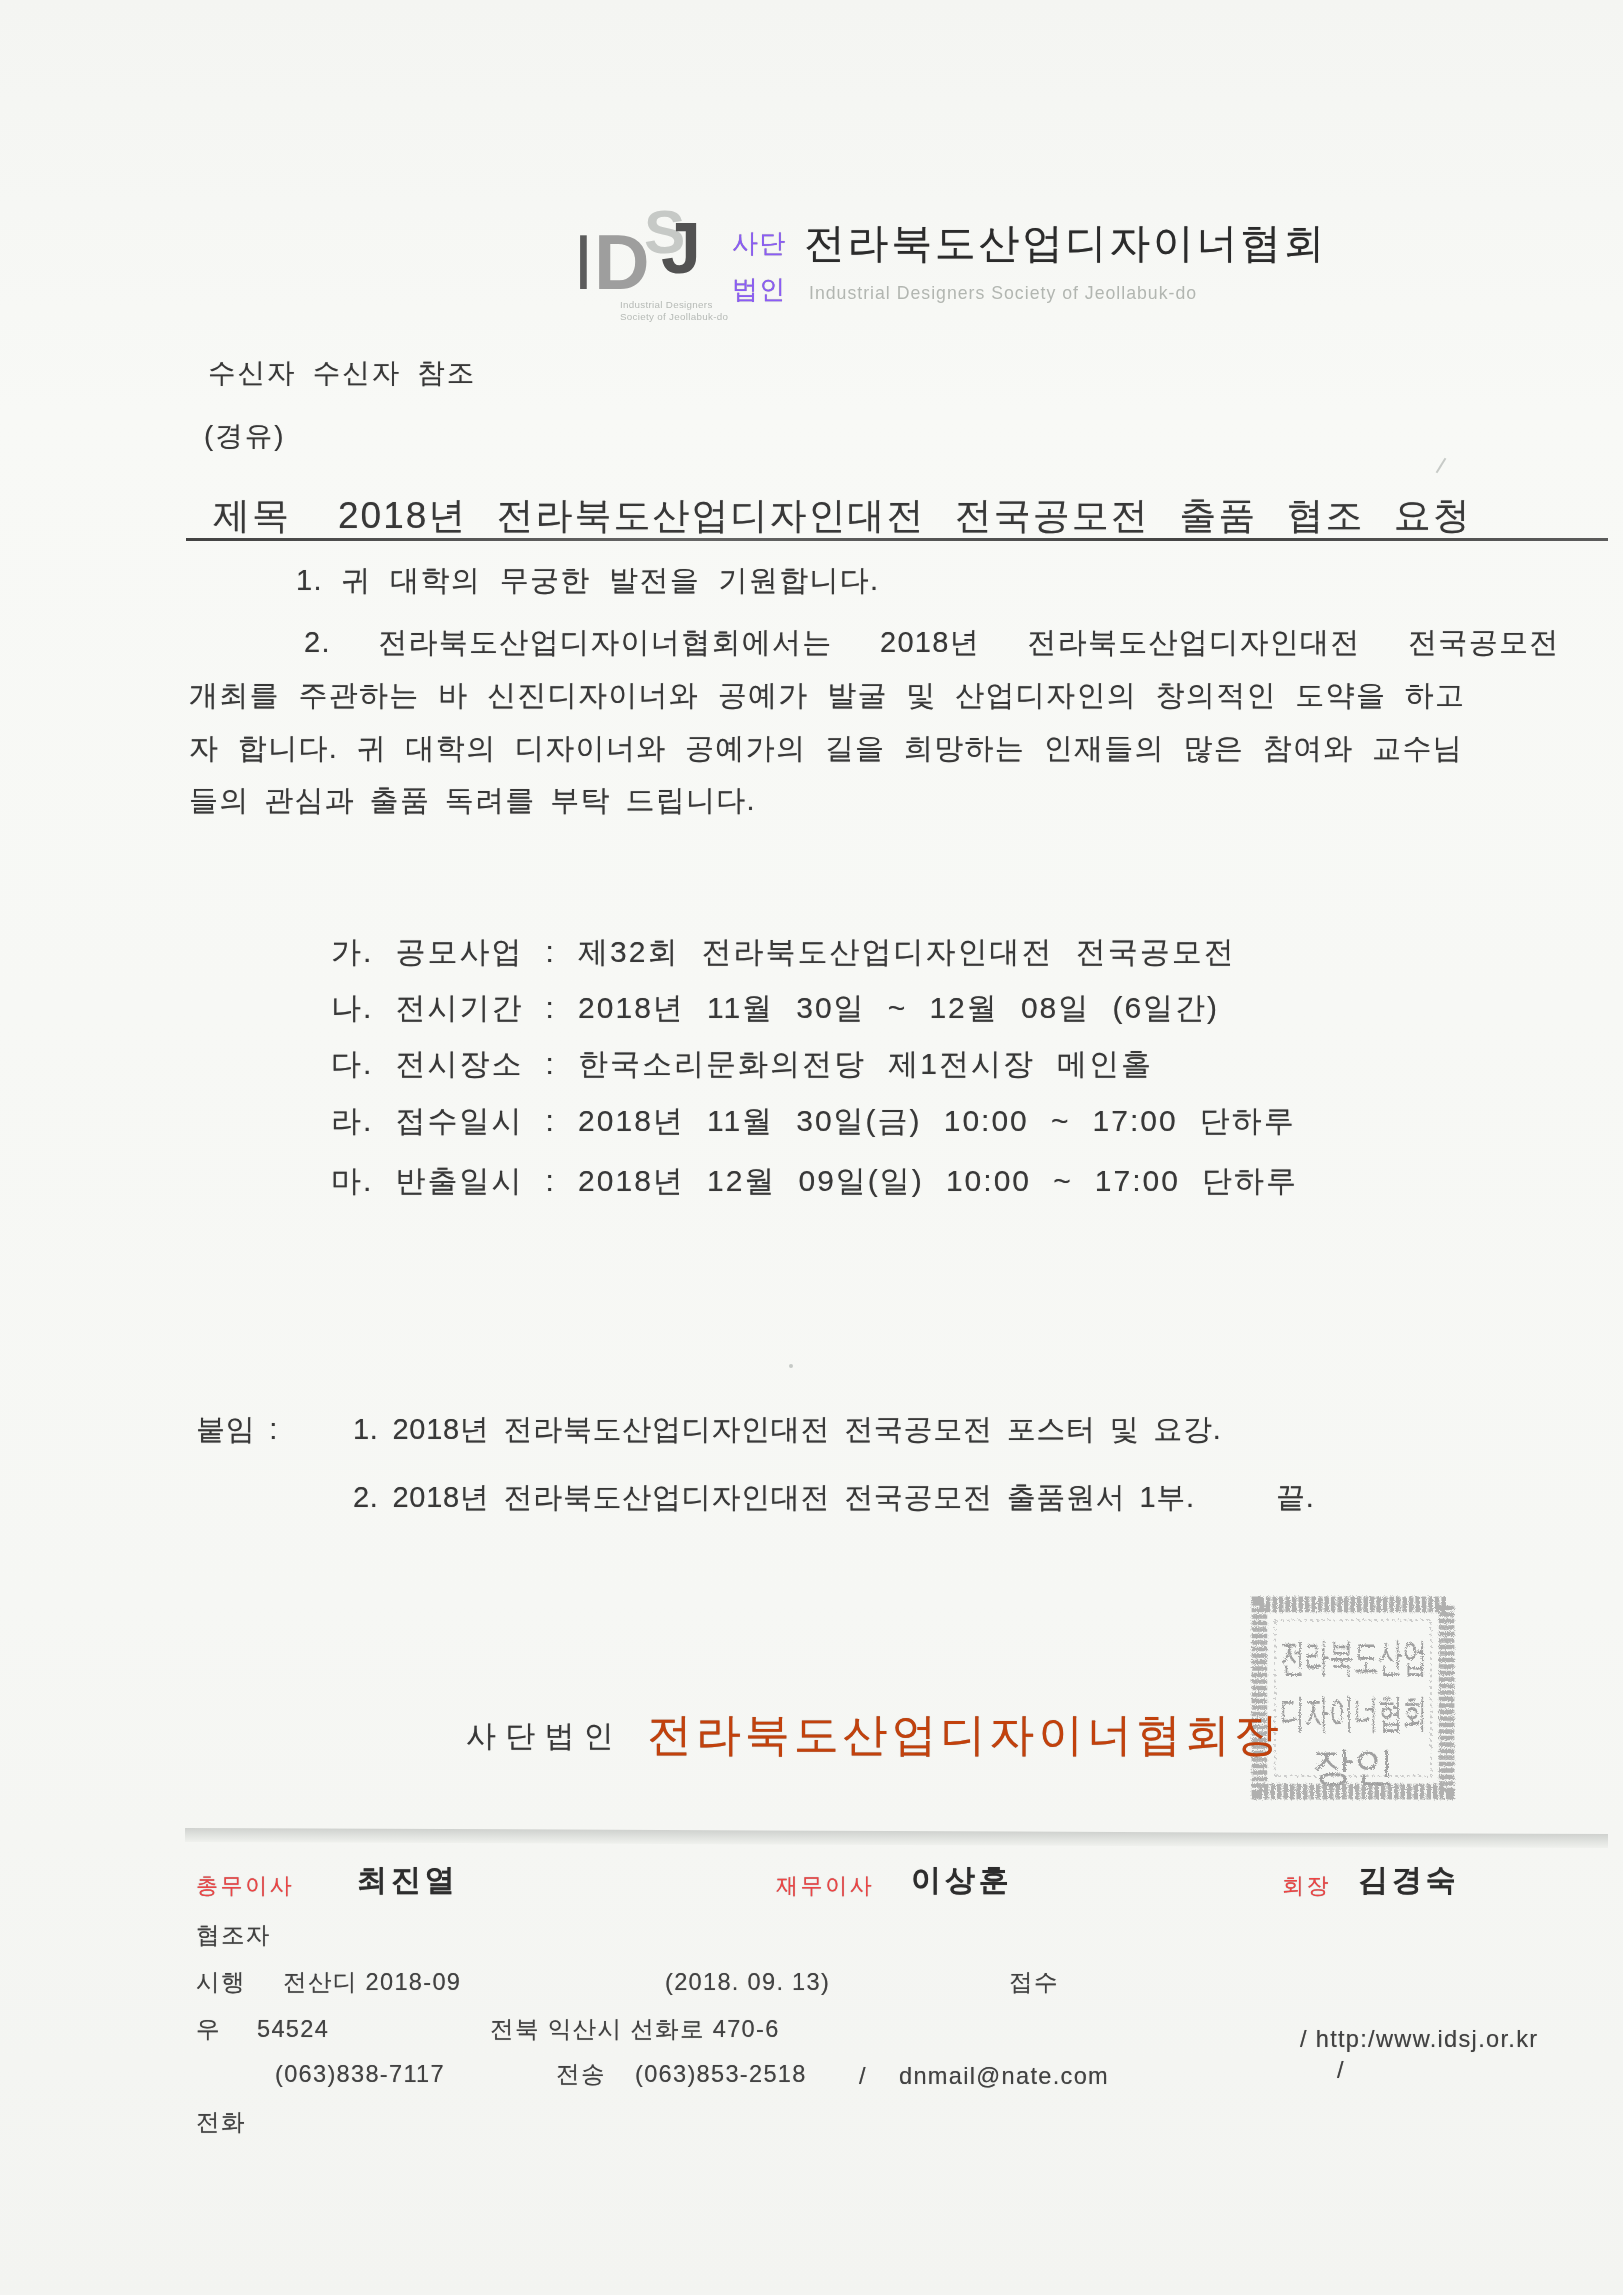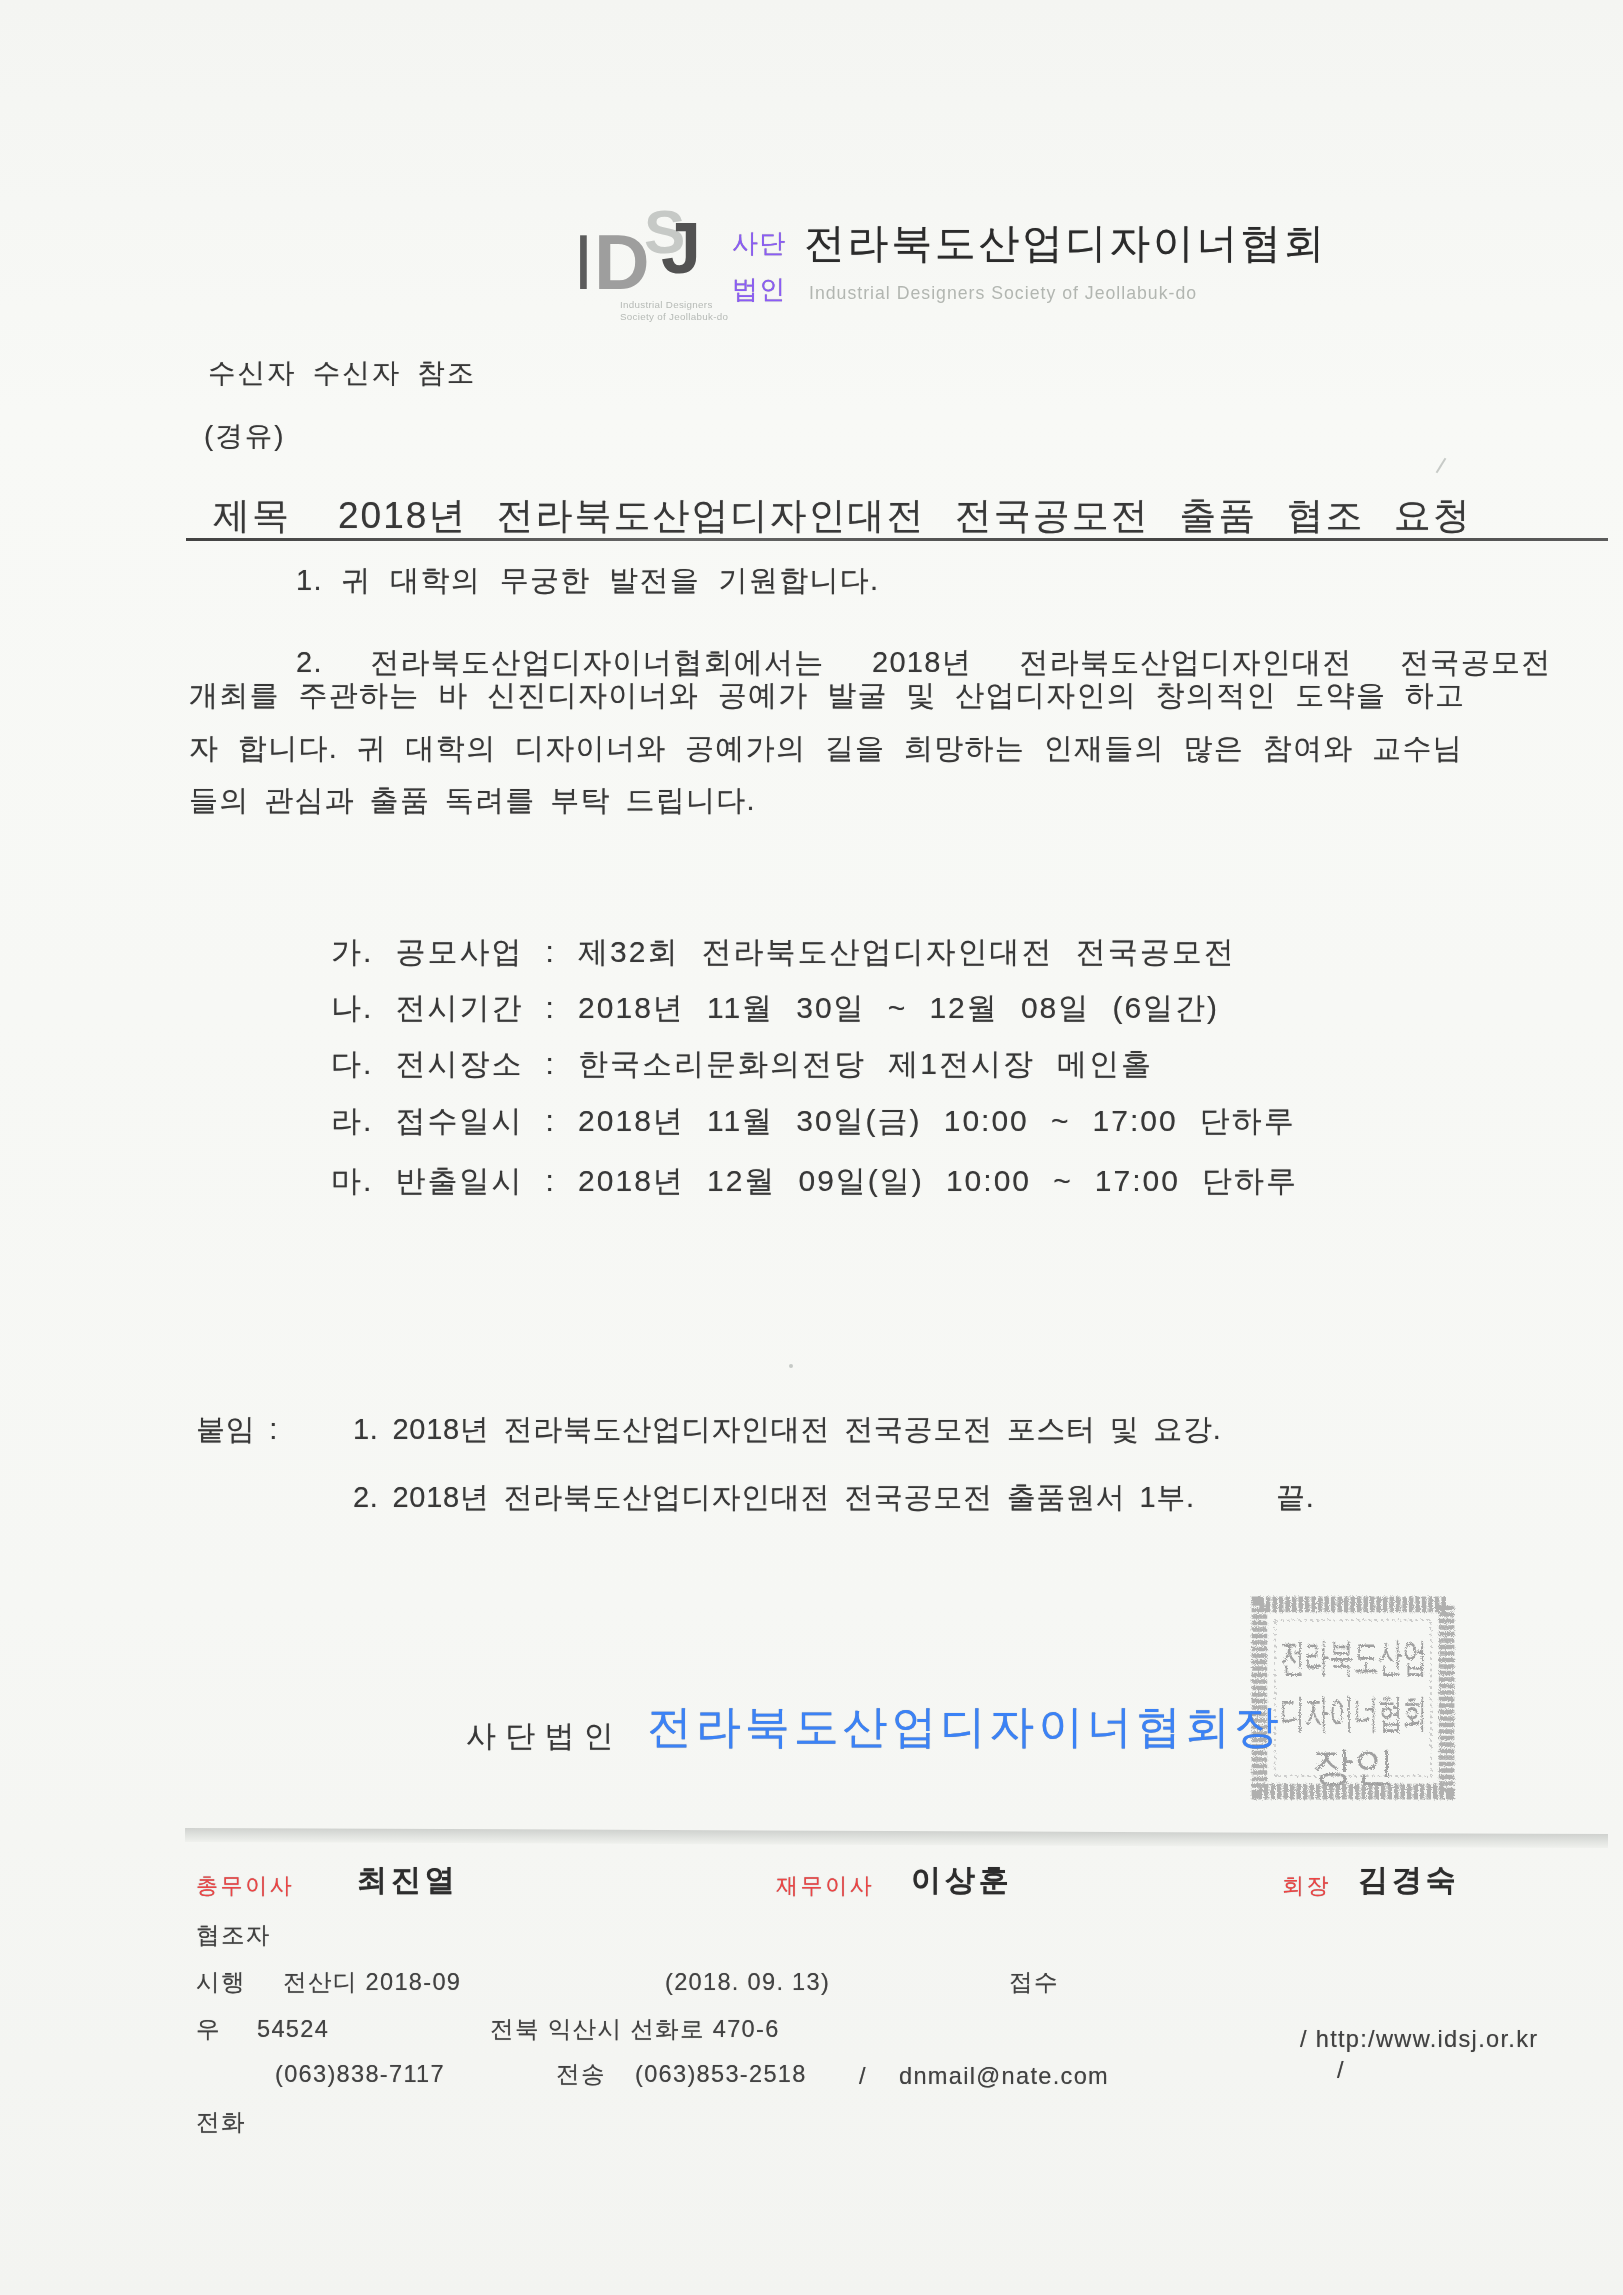--- a/index.html
+++ b/index.html
@@ -20,21 +20,21 @@
   .ws-mid{word-spacing:9.2px;}
   .ws-sm{word-spacing:5.2px;}
   .item{font-size:30px;letter-spacing:2px;word-spacing:11.8px;}
   .attach{font-size:29px;letter-spacing:0.7px;word-spacing:5.2px;}
   .rule{position:absolute;height:2.6px;background:linear-gradient(90deg,#2e2e2e 0%,#565656 35%,#303030 70%,#4a4a4a 100%);opacity:.9;}
   .band{position:absolute;height:14.4px;background:linear-gradient(180deg,#b8bbb8 0%,#d6d9d5 55%,#eceeea 100%);opacity:.62;transform:rotate(.25deg);}
   .role{font-size:22px;letter-spacing:2.6px;color:#ef4444;}
   .pname{font-size:30px;font-weight:bold;letter-spacing:3.9px;color:#2d2d2d;}
   .foot{font-size:23.6px;letter-spacing:1.3px;color:#424242;}
   .sig-prefix{font-size:30px;letter-spacing:9.2px;}
-  .sig-title{font-size:45px;letter-spacing:3.9px;color:#3b82f6;z-index:5;}
+  .sig-title{font-size:45px;letter-spacing:3.9px;color:#c2410c;z-index:5;margin-top:8px;}
   
   .logo-letter{position:absolute;font-weight:bold;line-height:1;}
   .l-i{left:0;top:9.2px;font-size:77px;color:#5c5c5c;transform:scaleX(.6);transform-origin:left;}
   .l-d{left:17px;top:9.2px;font-size:77px;color:#8f8f8f;opacity:.85;}
   .l-s{left:67px;top:-14.4px;font-size:62px;color:#c6c9c6;}
   .l-j{left:84px;top:-2.6px;font-size:72px;color:#525252;}
   .logo-cap{position:absolute;left:43px;top:84px;font-size:9.8px;line-height:1.25;color:#b6bab6;letter-spacing:0.3px;white-space:nowrap;}
   .org-prefix{font-size:26px;letter-spacing:1.3px;line-height:1.75;color:#8b5cf6;}
   .org-name{font-size:41px;letter-spacing:2.6px;color:#2b2b2b;}
   .org-en{font-size:17.7px;letter-spacing:1px;color:#b2b6b1;}
@@ -65,21 +65,21 @@
   <div class="abs meta t" style="left:208px;top:357px;">수신자  수신자 참조</div>
   <div class="abs meta t" style="left:204px;top:420px;">(경유)</div>
 
   <div class="abs subject t" style="left:213px;top:495px;">제목</div>
   <div class="abs subject t" style="left:338px;top:495px;">2018년 전라북도산업디자인대전 전국공모전 출품 협조 요청</div>
 
   <div class="rule" style="left:186px;top:538px;width:1422px;"></div>
 
   <div class="abs bodytxt ws-mid t" style="left:296px;top:564px;">1. 귀 대학의 무궁한 발전을 기원합니다.</div>
 
-  <div class="abs bodytxt ws-wide t" style="left:296px;top:626px;margin-top:20px;">2. 전라북도산업디자이너협회에서는 2018년 전라북도산업디자인대전 전국공모전</div>
+  <div class="abs bodytxt ws-wide t" style="left:304px;top:626px;">2. 전라북도산업디자이너협회에서는 2018년 전라북도산업디자인대전 전국공모전</div>
   <div class="abs bodytxt ws-mid t" style="left:189px;top:679px;">개최를 주관하는 바 신진디자이너와 공예가 발굴 및 산업디자인의 창의적인 도약을 하고</div>
   <div class="abs bodytxt ws-mid t" style="left:189px;top:732px;">자 합니다. 귀 대학의 디자이너와 공예가의 길을 희망하는 인재들의 많은 참여와 교수님</div>
   <div class="abs bodytxt ws-sm t" style="left:189px;top:784px;">들의 관심과 출품 독려를 부탁 드립니다.</div>
 
   <div class="abs item t" style="left:331px;top:935px;">가. 공모사업 : 제32회 전라북도산업디자인대전 전국공모전</div>
   <div class="abs item t" style="left:331px;top:991px;">나. 전시기간 : 2018년 11월 30일 ~ 12월 08일 (6일간)</div>
   <div class="abs item t" style="left:331px;top:1047px;">다. 전시장소 : 한국소리문화의전당 제1전시장 메인홀</div>
   <div class="abs item t" style="left:331px;top:1104px;">라. 접수일시 : 2018년 11월 30일(금) 10:00 ~ 17:00 단하루</div>
   <div class="abs item t" style="left:331px;top:1164px;">마. 반출일시 : 2018년 12월 09일(일) 10:00 ~ 17:00 단하루</div>
 

